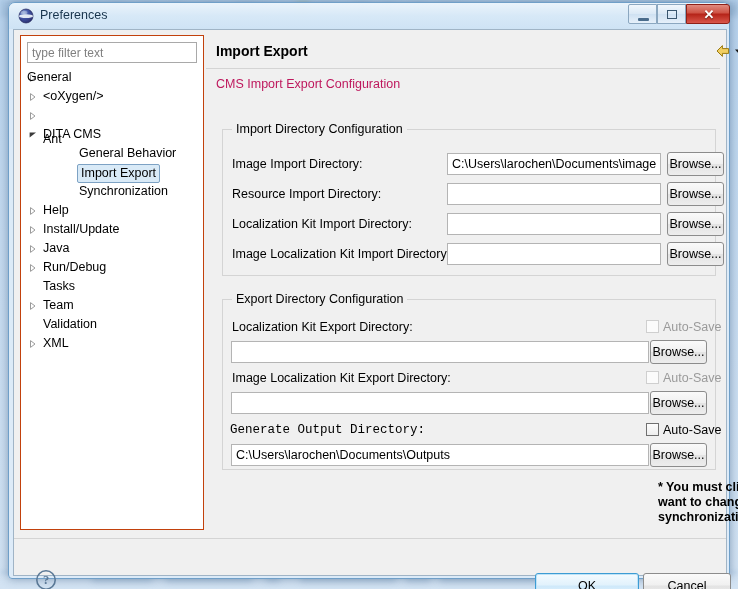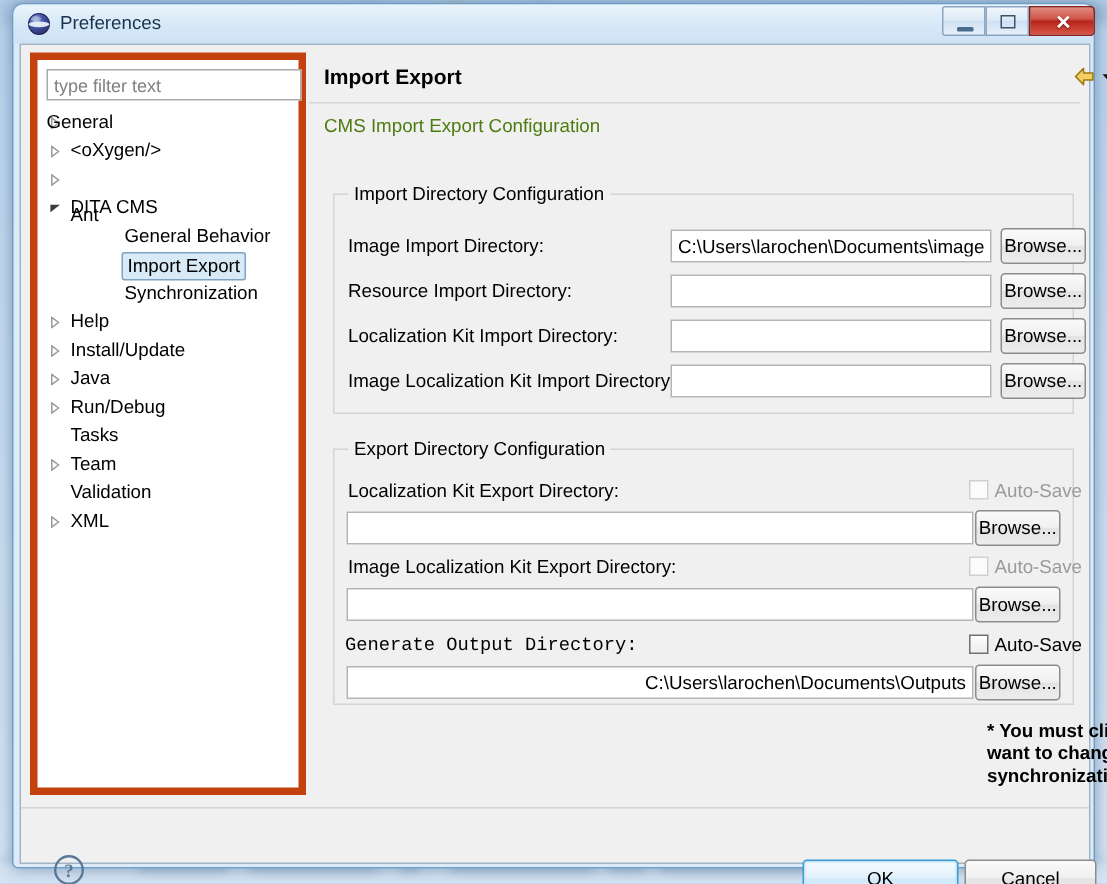--- a/index.html
+++ b/index.html
@@ -123,21 +123,21 @@
     box-sizing: border-box;
   }
 
   
   #tree-panel {
     position: absolute;
     left: 6px; top: 5px;
     width: 184px;
     height: 495px;
     background: #ffffff;
-    border: 5px solid #c2410c;
+    border: 1px solid #c2410c;
     box-sizing: border-box;
   }
   #filter-input {
     position: absolute;
     left: 6px; top: 6px;
     width: 170px; height: 21px;
     box-sizing: border-box;
     border: 1px solid #a9a9a9;
     background: #fff;
     font-family: "Liberation Sans", sans-serif;
@@ -214,21 +214,21 @@
     position: absolute;
     top: 0;
     width: 18px; height: 18px;
   }
   .nav-item svg { position: absolute; left: 0; top: 0; }
 
   #section-title {
     position: absolute;
     left: 10px; top: 42px;
     font-size: 12.5px;
-    color: #4d7c0f;
+    color: #be185d;
   }
 
   
   .groupbox {
     position: absolute;
     box-sizing: border-box;
     border: 1px solid #d4d4d4;
     background: transparent;
   }
   .group-legend {
@@ -552,21 +552,21 @@
           <div class="field-label" style="left: 26px; top: 285px;">Localization Kit Export Directory:</div>
           <div class="chk-wrap disabled" style="left: 440px; top: 285px;"><span class="chk-box"></span><span>Auto-Save</span></div>
           <input type="text" class="txtbox" style="left: 25px; top: 306px; width: 418px;">
           <button class="browse-btn" style="left: 444px; top: 305px;">Browse...</button>
           <div class="field-label" style="left: 26px; top: 336px;">Image Localization Kit Export Directory:</div>
           <div class="chk-wrap disabled" style="left: 440px; top: 336px;"><span class="chk-box"></span><span>Auto-Save</span></div>
           <input type="text" class="txtbox" style="left: 25px; top: 357px; width: 418px;">
           <button class="browse-btn" style="left: 444px; top: 356px;">Browse...</button>
           <div class="field-label" style="left: 24px; top: 388px; font-family: Liberation Mono, monospace;">Generate Output Directory:</div>
           <div class="chk-wrap enabled" style="left: 440px; top: 388px;"><span class="chk-box"></span><span>Auto-Save</span></div>
-          <input type="text" class="txtbox" value="C:\Users\larochen\Documents\Outputs" style="left: 25px; top: 409px; width: 418px; text-align: right;">
+          <input type="text" class="txtbox" value="C:\Users\larochen\Documents\Outputs" style="left: 25px; top: 409px; width: 418px;">
           <button class="browse-btn" style="left: 444px; top: 408px;">Browse...</button>
         </div>
 
       <div id="warn-text">* You must click the Apply button if you want to change the specified synchronization settings.</div>
 
     </div>
 
     <div id="footer-rule"></div>
     <div id="help-icon">
       <svg width="22" height="22" viewBox="0 0 22 22">

